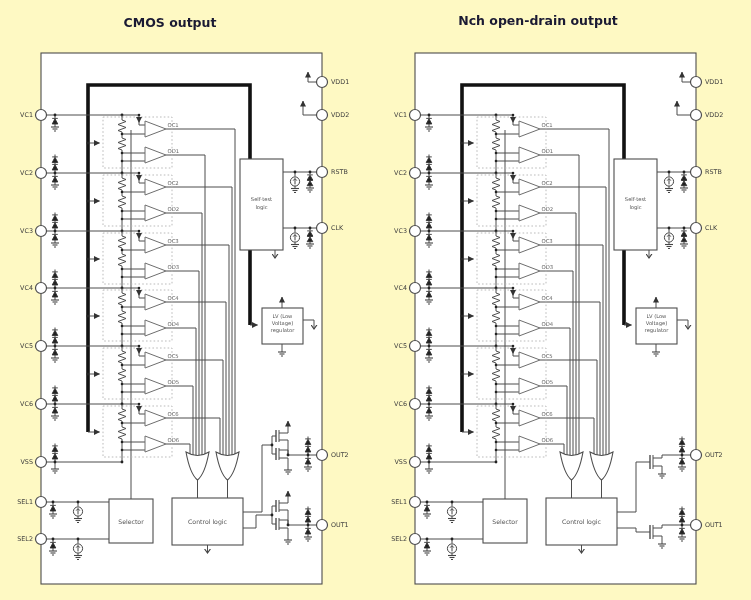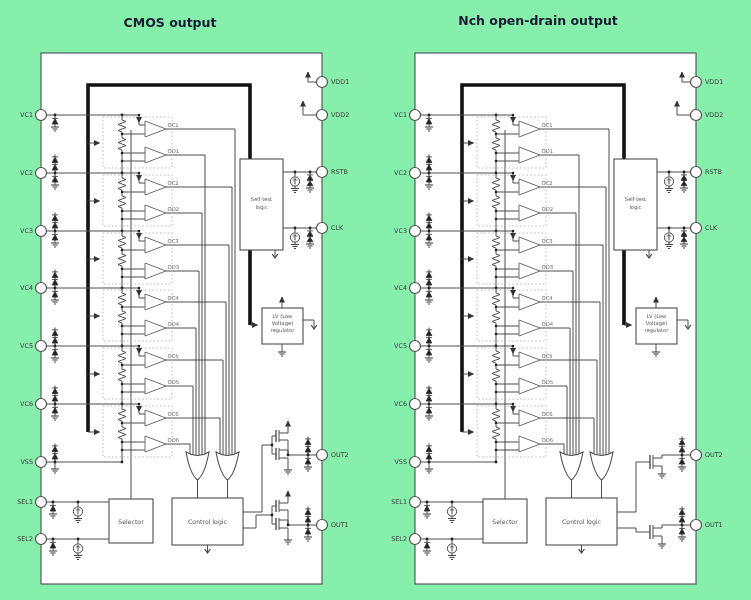--- a/index.html
+++ b/index.html
@@ -1,16 +1,16 @@
 <!DOCTYPE html>
 <html><head>
 <meta charset="utf-8">
 <style>
   html,body{margin:0;padding:0;background:#ffffff;}
-  .stage{position:relative;width:751px;height:600px;background:#86efac;overflow:hidden;
+  .stage{position:relative;width:751px;height:600px;background:#fef9c3;overflow:hidden;
          font-family:"DejaVu Sans",sans-serif;}
   svg{position:absolute;left:0;top:0;}
   svg text{font-family:"DejaVu Sans","Liberation Sans",sans-serif;fill:#444;}
   .title{font-size:12.5px;font-weight:bold;fill:#1a1a33;}
   .pinlbl{font-size:6.4px;fill:#3d3d3d;}
   .cmplbl{font-size:5.3px;fill:#666;}
   .blklbl{font-size:6.2px;fill:#555;}
   .blklbl-sm{font-size:5.2px;fill:#555;}
   .wire{stroke:#4d4d4d;stroke-width:1;fill:none;}
   .bus{stroke:#121212;stroke-width:3.6;fill:none;}

